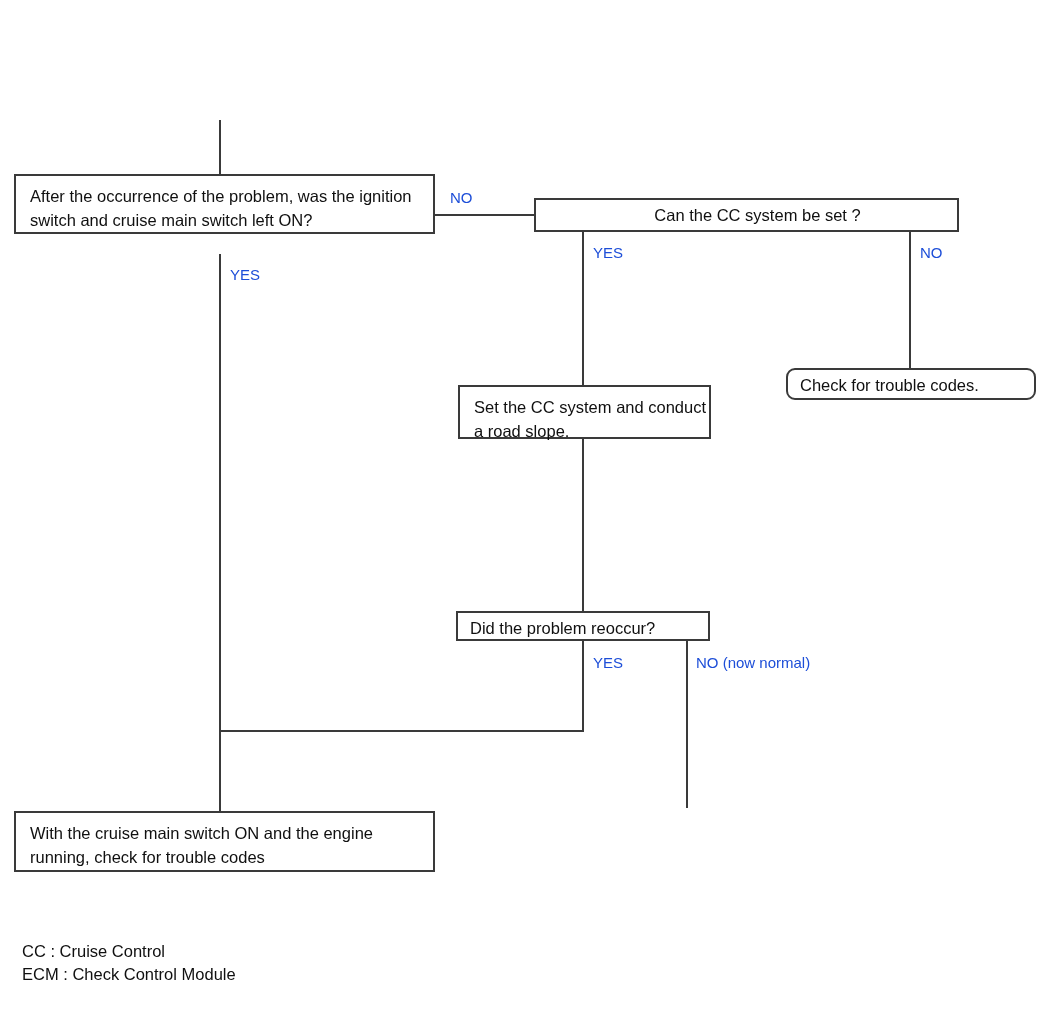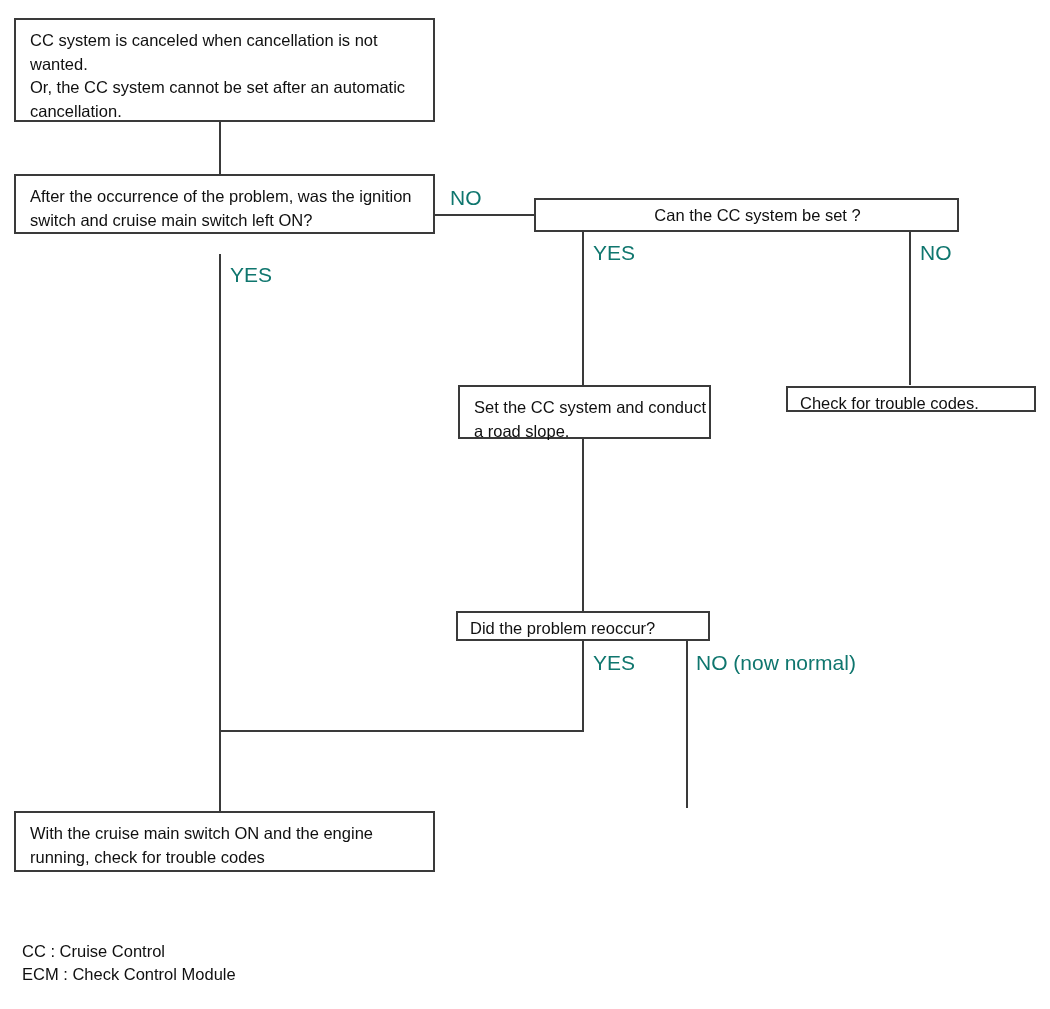--- a/index.html
+++ b/index.html
@@ -45,23 +45,23 @@
   }
   .line {
     position: absolute;
     background: #3a3a3a;
     z-index: 1;
   }
   .line.v { width: 2px; }
   .line.h { height: 2px; }
   .label {
     position: absolute;
-    font-size: 21px;
+    font-size: 15px;
     line-height: 19px;
-    color: #0f766e;
+    color: #1d4ed8;
     white-space: nowrap;
     z-index: 2;
   }
   .legend {
     position: absolute;
     font-size: 16.5px;
     line-height: 23px;
     color: #101010;
     white-space: pre-line;
     z-index: 2;
@@ -83,38 +83,34 @@
   <div class="line v" style="left:909px; top:232px; height:153px;"></div>
 
   <div class="line v" style="left:582px; top:439px; height:174px;"></div>
 
   <div class="line v" style="left:582px; top:640px; height:92px;"></div>
 
   <div class="line h" style="left:219px; top:730px; width:365px;"></div>
 
   <div class="line v" style="left:686px; top:640px; height:168px;"></div>
 
-  <div class="box pad" style="left:14px; top:18px; width:421px; height:104px;">
-    <span class="txt">CC system is canceled when cancellation is not wanted.
-Or, the CC system cannot be set after an automatic cancellation.</span>
-  </div>
 
   <div class="box pad" style="left:14px; top:174px; width:421px; height:60px;">
     <span class="txt">After the occurrence of the problem, was the ignition switch and cruise main switch left ON?</span>
   </div>
 
   <div class="box center" style="left:534px; top:198px; width:425px; height:34px;padding-left:28px;">
     <span class="txt">Can the CC system be set ?</span>
   </div>
 
   <div class="box pad" style="left:458px; top:385px; width:253px; height:54px;">
     <span class="txt">Set the CC system and conduct a road slope.</span>
   </div>
 
-  <div class="box pad-narrow" style="left:786px; top:386px; width:250px; height:26px;">
+  <div class="box pad-narrow" style="left:786px; top:368px; width:250px; height:32px;border-radius:9px;">
     <span class="txt">Check for trouble codes.</span>
   </div>
 
   <div class="box pad" style="left:14px; top:811px; width:421px; height:61px;">
     <span class="txt">With the cruise main switch ON and the engine running, check for trouble codes</span>
   </div>
 
   <div class="box pad-narrow" style="left:456px; top:611px; width:254px; height:30px;">
     <span class="txt">Did the problem reoccur?</span>
   </div>

